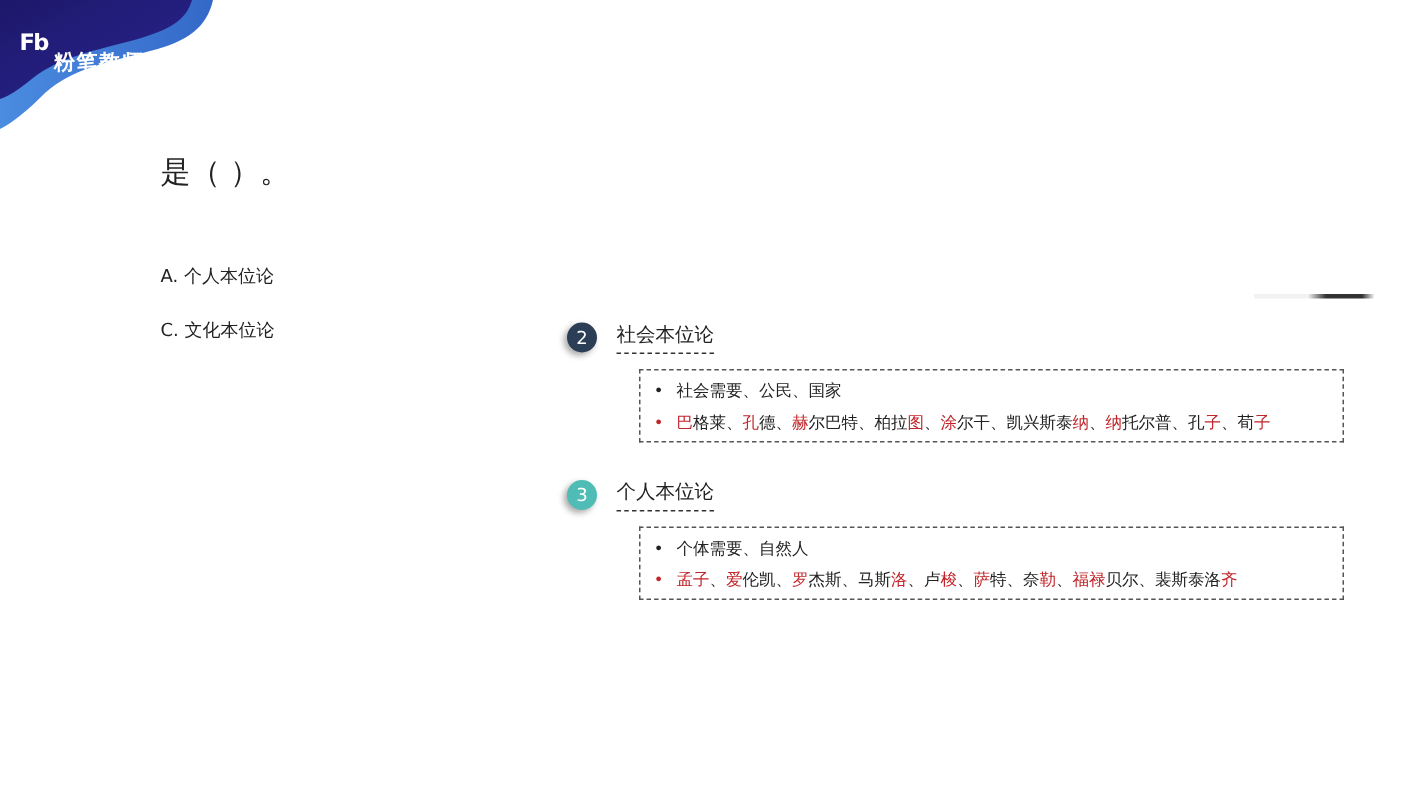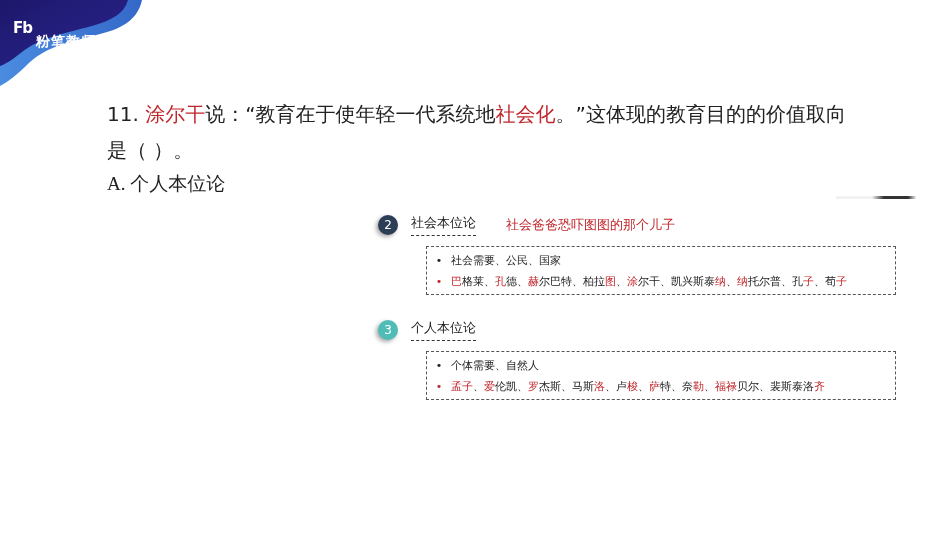--- a/index.html
+++ b/index.html
@@ -6,21 +6,21 @@
     html, body { width: 950px; height: 535px; overflow: hidden; background: #ffffff; }
     body { position: relative; font-family: "DejaVu Sans", "Liberation Sans", sans-serif; color: #222; }
 
     .brand-wave { position: absolute; left: 0; top: 0; width: 200px; height: 100px; }
     .brand-logo { position: absolute; left: 13px; top: 5px; display: flex; align-items: center; gap: 4px; color: #ffffff; }
     .brand-logo .fb { font-family: "DejaVu Sans", sans-serif; font-weight: bold; font-size: 15px; letter-spacing: -1px; }
     .brand-logo .name { font-size: 14px; font-weight: bold; letter-spacing: 1px; margin-top: 28px; }
 
     .question { position: absolute; left: 107px; top: 96px; width: 760px; font-size: 20px; line-height: 36px; color: #222; }
     .question .red { color: #c0262b; }
-    .options { position: absolute; left: 107px; top: 166px; font-size: 19px; font-family: Liberation Serif, serif; }
+    .options { position: absolute; left: 107px; top: 166px; font-size: 12px; }
     .option { height: 36px; line-height: 36px; }
 
     .topright-bar { position: absolute; left: 836px; top: 196px; width: 80px; height: 3px;
       background: linear-gradient(to right, #f2f2f2 0%, #f2f2f2 45%, #333 60%, #333 90%, #f2f2f2 100%); }
 
     .section { position: absolute; left: 378px; width: 520px; }
     .sec-head { position: relative; height: 30px; display: flex; align-items: center; }
     .badge { width: 20px; height: 20px; border-radius: 50%; color: #fff; font-size: 12px; text-align: center; line-height: 20px;
       box-shadow: -2px 2px 4px rgba(0,0,0,0.35); flex: none; }
     .badge.dark { background: #2c3e55; }
@@ -49,38 +49,34 @@
   </defs>
   <path d="M0 0 H142 C138 18 125 28 100 34 C70 42 48 46 30 62 C18 74 8 82 0 86 Z" fill="url(#g2)"></path>
   <path d="M0 0 H128 C124 14 112 20 92 26 C62 34 40 38 22 52 C12 60 6 64 0 66 Z" fill="url(#g1)"></path>
 </svg>
 <div class="brand-logo">
   <span class="fb">Fb</span>
   <span class="name">粉笔教师</span>
 </div>
 
 <div class="question">
-  <div>
-    <span>11.</span>
-    <span class="red">涂尔干</span><span>说：“教育在于使年轻一代系统地</span><span class="red">社会化</span><span>。”这体现的教育目的的价值取向</span>
-  </div>
   <div>是（   ）。</div>
 </div>
 
 <div class="options">
   <div class="option"><span>A.</span> <span>个人本位论</span></div>
+  <div class="option"><span>C.</span> <span>文化本位论</span></div>
 </div>
 
 <div class="topright-bar"></div>
 
 <div class="section" style="top:210px;">
   <div class="sec-head">
     <span class="badge dark">2</span>
     <span class="sec-title">社会本位论</span>
-    <span class="sec-mnemonic">社会爸爸恐吓图图的那个儿子</span>
   </div>
   <div class="box">
     <div class="line">
       <span class="bullet">•</span>
       <span>社会需要、公民、国家</span>
     </div>
     <div class="line">
       <span class="bullet red">•</span>
       <span><span class="r">巴</span><span>格莱、</span><span class="r">孔</span><span>德、</span><span class="r">赫</span><span>尔巴特、柏拉</span><span class="r">图</span><span>、</span><span class="r">涂</span><span>尔干、凯兴斯泰</span><span class="r">纳</span><span>、</span><span class="r">纳</span><span>托尔普、孔</span><span class="r">子</span><span>、荀</span><span class="r">子</span></span>
     </div>

